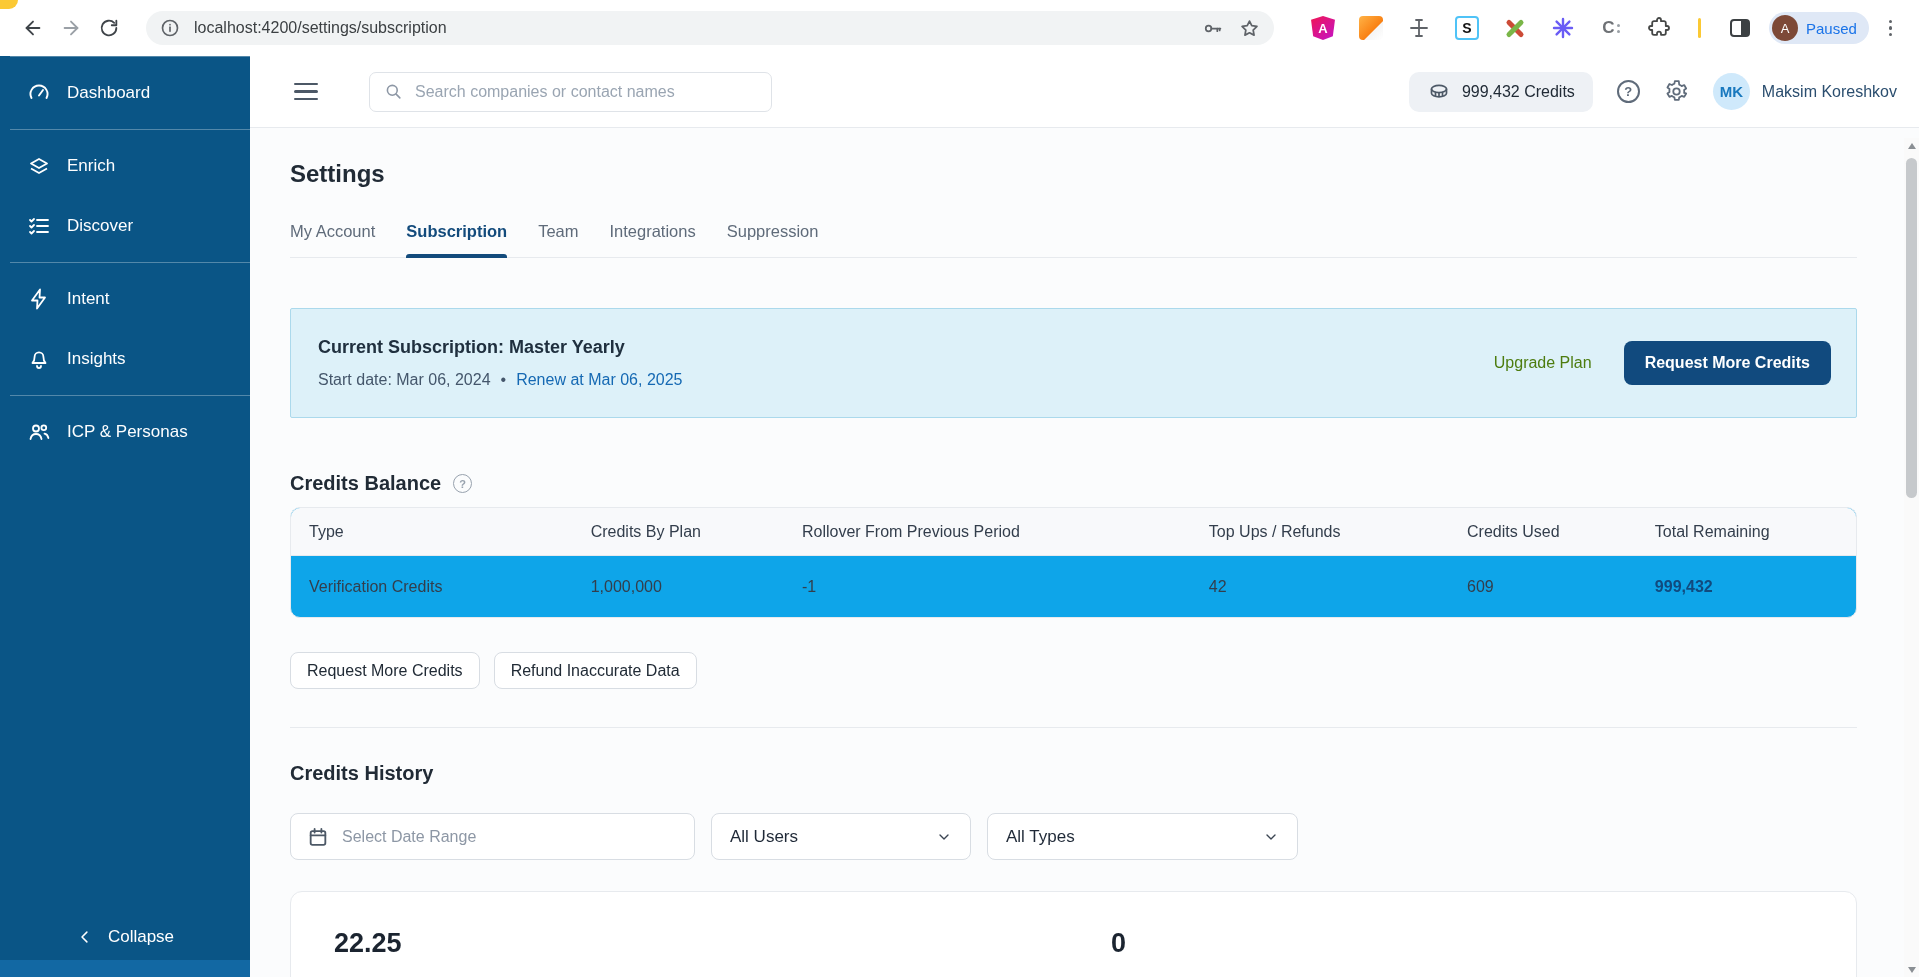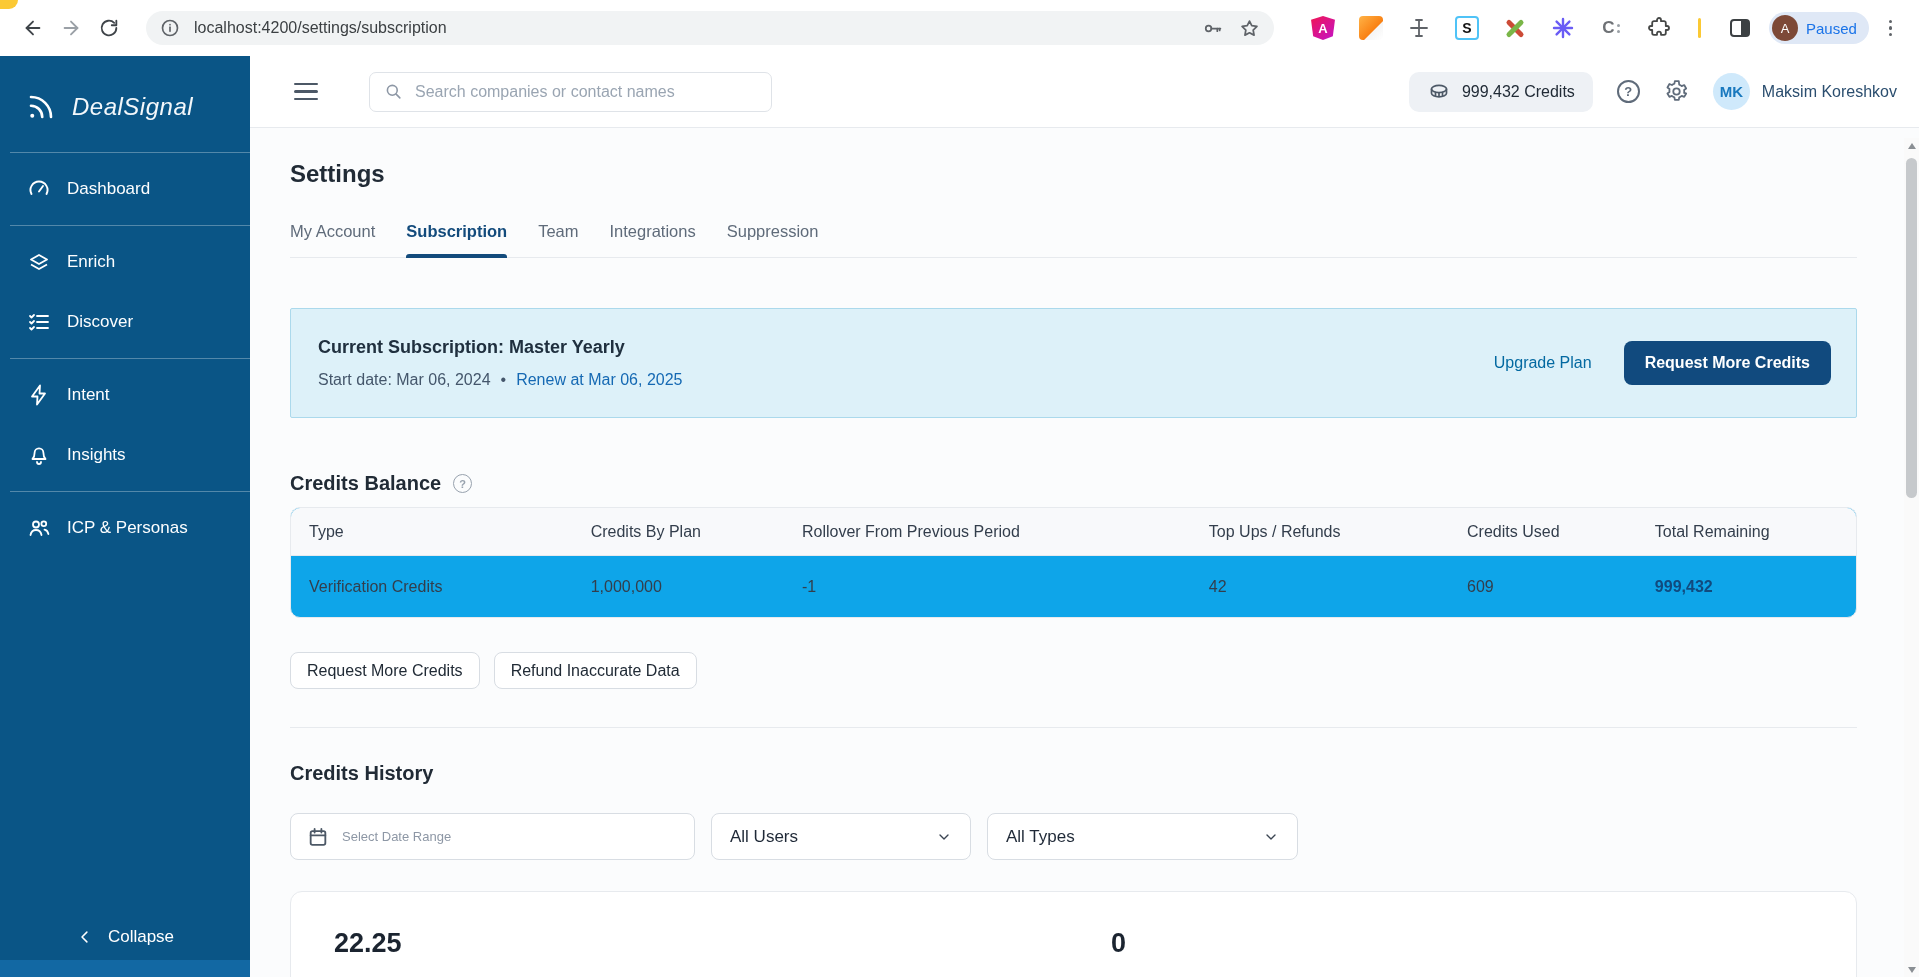--- a/index.html
+++ b/index.html
@@ -85,21 +85,21 @@
   .tab { position:relative; padding-bottom:16px; font-size:16.5px; color:#5f6b7a; cursor:pointer; background:none; border:none; font-family:inherit; }
   .tab.active { color:#134b7c; font-weight:bold; }
   .tab.active::after { content:""; position:absolute; left:0; right:0; bottom:-1px; height:4px; background:#134b7c; border-radius:3px 3px 0 0; }
 
   .banner { margin-top:50px; height:110px; background:#ddf1f9; border:1px solid #abd9ec; border-radius:2px; display:flex; align-items:center; padding:0 25px 0 27px; }
   .banner-left { display:flex; flex-direction:column; gap:13px; }
   .banner-title { font-size:18px; font-weight:bold; color:#20303f; }
   .banner-sub { display:flex; align-items:center; gap:10px; font-size:16px; color:#44566b; }
   .renew-link { color:#1569b3; cursor:pointer; }
   .banner-actions { margin-left:auto; display:flex; align-items:center; gap:32px; }
-  .upgrade-link { font-size:16px; color:#0369a1; font-weight:500; background:none; border:none; cursor:pointer; font-family:inherit; }
+  .upgrade-link { font-size:16px; color:#4d7c0f; font-weight:500; background:none; border:none; cursor:pointer; font-family:inherit; }
   .btn-navy { background:#114a7e; color:#fff; font-size:16px; font-weight:bold; border:none; border-radius:8px; height:44px; padding:0 21px; cursor:pointer; font-family:inherit; }
 
   .section-head { display:flex; align-items:center; gap:12px; margin-top:54px; }
   .section-title { font-size:20px; font-weight:bold; color:#212b36; }
   .mini-q { width:19px; height:19px; border:1.7px solid #98a2ae; border-radius:50%; display:flex; align-items:center; justify-content:center; font-size:11px; font-weight:bold; color:#98a2ae; }
 
   .cb-table { margin-top:12px; border:1px solid #e7eaee; border-radius:10px; background:#0ea5e9; overflow:hidden; }
   .cb-row { display:grid; grid-template-columns:18% 13.5% 26% 16.5% 12% 14%; align-items:center; }
   .cb-head { background:#f8f9fb; height:48px; border-bottom:1px solid #e7eaee; }
   .cb-head .cb-cell { font-weight:500; color:#333e4c; }
@@ -109,21 +109,21 @@
 
   .cb-buttons { display:flex; gap:14px; margin-top:34px; }
   .btn-outline { background:#fff; border:1px solid #d8dde3; border-radius:8px; height:37px; padding:0 16px; font-size:16px; color:#212b36; cursor:pointer; font-family:inherit; }
 
   .h-div { height:1px; background:#e7eaee; margin-top:38px; }
 
   .filters { display:flex; gap:16px; margin-top:28px; }
   .filter-box { display:flex; align-items:center; background:#fff; border:1px solid #d8dde3; border-radius:8px; height:47px; cursor:pointer; }
   .date-box { width:405px; padding:0 16px; gap:13px; }
   .date-box svg { width:22px; height:22px; flex-shrink:0; }
-  .placeholder-text { font-size:13px; color:#8d97a5; }
+  .placeholder-text { font-size:16px; color:#8d97a5; }
   .select-box { justify-content:space-between; padding:0 18px; }
   .select-types { width:311px; }
   .select-users { width:260px; }
   .select-value { font-size:17px; color:#1f2937; }
   .filter-box .chev { width:16px; height:16px; }
 
   .stats-card { position:relative; margin-top:31px; height:130px; background:#fff; border:1px solid #e7eaee; border-radius:12px 12px 0 0; }
   .stat-val { position:absolute; top:36px; font-size:27px; font-weight:bold; color:#1b2430; }
   .stat-left { left:43px; }
   .stat-right { left:820px; }
@@ -236,28 +236,20 @@
     <button class="kebab">
         <i></i>
         <i></i>
         <i></i>
       </button>
   </div>
 
   <div class="app">
 
     <aside class="sidebar">
-      <div class="brand">
-        <svg viewBox="0 0 24 24" fill="none" stroke="#fff" stroke-width="2.1" stroke-linecap="round">
-            <path d="M4 11a9 9 0 0 1 9 9"></path>
-            <path d="M4 4a16 16 0 0 1 16 16"></path>
-            <circle cx="5" cy="19" r="1.6" fill="#fff" stroke="none"></circle>
-          </svg>
-        <span class="brand-name">DealSignal</span>
-      </div>
       <div class="side-div"></div>
 
       <div class="nav-group">
         <div class="side-item">
           <svg viewBox="0 0 24 24" fill="none" stroke="#fff" stroke-width="1.9" stroke-linecap="round">
               <path d="M4.5 17a8.5 8.5 0 1 1 15 0"></path>
               <path d="M12 14.5L16 9"></path>
             </svg>
           <span class="side-label">Dashboard</span>
         </div>

